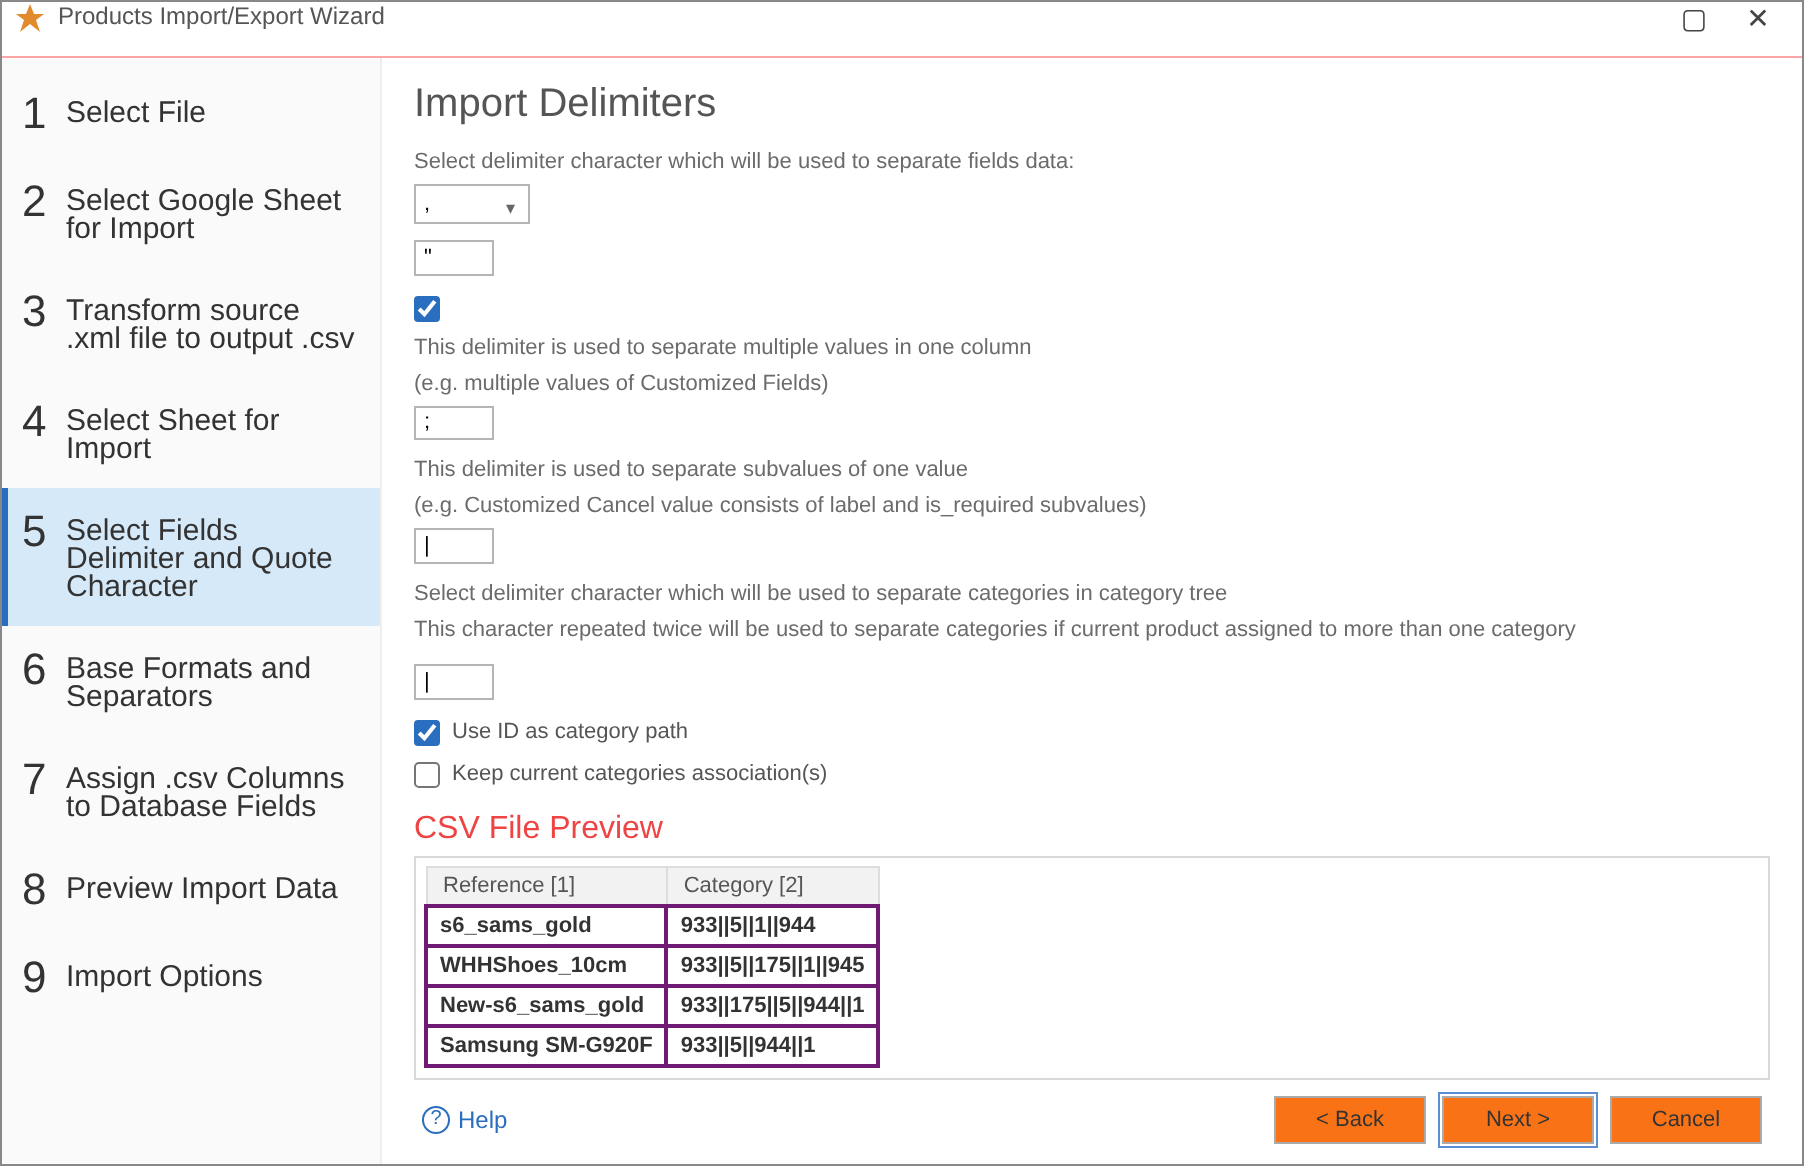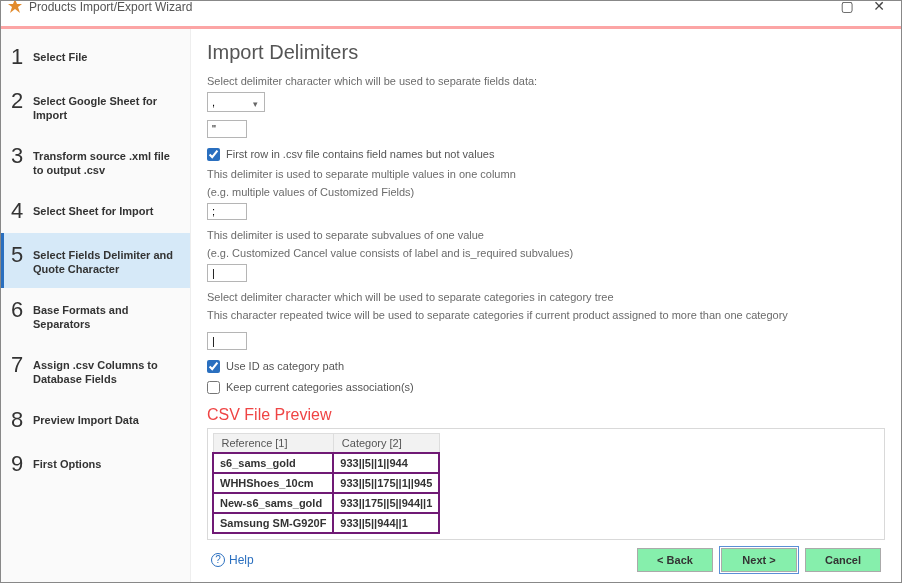--- a/index.html
+++ b/index.html
@@ -10,23 +10,23 @@
     color: #333;
     background: #fff;
     width: 902px;
     height: 583px;
     border: 1px solid #888;
     overflow: hidden;
   }
   .titlebar {
     height: 28px;
     display: flex;
-    align-items: flex-end;
-    padding: 12px 6px;
-    border-bottom: 3px solid #fca5a5;
+    align-items: flex-start;
+    padding: 0 6px;
+    border-bottom: 1px solid #fca5a5;
     background: #fff;
     color: #555;
   }
   .titlebar .appicon { width: 16px; height: 16px; margin-right: 6px; display:flex; align-items:center; justify-content:center; }
   .titlebar .title { flex: 1; }
   .titlebar .winbtn { width: 32px; text-align: center; font-size: 14px; color: #444; cursor: pointer; }
   .body { display: flex; height: calc(100% - 28px); }
   .sidebar {
     width: 190px;
     background: #fafafa;
@@ -44,21 +44,21 @@
     background: #d6e9f8;
     border-left: 3px solid #2a6fbf;
     padding-left: 7px;
   }
   .step .num {
     font-size: 22px;
     width: 22px;
     color: #333;
     line-height: 20px;
   }
-  .step .label { flex:1; font-size: 11px; padding-top: 3px; line-height: 14px; font-weight: bold; }
+  .step .label { flex:1; font-size: 15px; padding-top: 3px; line-height: 14px; }
   .main {
     flex: 1;
     padding: 12px 16px 6px 16px;
     overflow: hidden;
     display: flex;
     flex-direction: column;
     justify-content: space-between;
   }
   h1.page { font-size: 20px; font-weight: 400; color: #555; margin: 0 0 8px 0; }
   .hint { color: #6b6b6b; font-size: 11px; margin: 2px 0; line-height: 14px; }
@@ -111,26 +111,25 @@
   .help-icon {
     width: 14px; height: 14px; border: 1.5px solid #2a6fbf; border-radius: 50%;
     display: inline-flex; align-items: center; justify-content: center;
     font-size: 10px; color: #2a6fbf; line-height: 1;
   }
   .spacer { flex: 1; }
   .btn {
     min-width: 76px;
     height: 24px;
     border: 1px solid #aaa;
-    background: #86efac;
+    background: #f97316;
     margin-left: 8px;
     font-size: 11px;
     cursor: pointer;
     color: #333;
-    font-weight: bold;
   }
   .btn.primary { outline: 1px solid #5a8fd6; outline-offset: 1px; }
   .dropdown { display:inline-flex; align-items:center; }
   .dd-arrow { font-size: 9px; padding-left: 6px; color: #666; }
 </style>
 </head>
 <body>
 
 <div class="titlebar">
   <span class="appicon">
@@ -172,38 +171,37 @@
     <div class="step">
       <div class="num">7</div>
       <div class="label">Assign .csv Columns to Database Fields</div>
     </div>
     <div class="step">
       <div class="num">8</div>
       <div class="label">Preview Import Data</div>
     </div>
     <div class="step">
       <div class="num">9</div>
-      <div class="label">First Options</div>
+      <div class="label">Import Options</div>
     </div>
   </div>
 
   <div class="main">
     <h1 class="page">Import Delimiters</h1>
 
     <div class="hint">Select delimiter character which will be used to separate fields data:</div>
     <span class="dropdown">
       <input class="small-input w50" readonly="" value="," style="">
       <span class="dd-arrow" style="margin-left:-18px;">▾</span>
     </span>
 
     <input class="small-input w40" value="&quot;" style="">
 
     <label class="chk">
       <input type="checkbox" checked="" style="">
-      <span>First row in .csv file contains field names but not values</span>
     </label>
 
     <div class="hint">This delimiter is used to separate multiple values in one column</div>
     <div class="hint">(e.g. multiple values of Customized Fields)</div>
     <input class="small-input w40" value=";" style="">
 
     <div class="hint">This delimiter is used to separate subvalues of one value</div>
     <div class="hint">(e.g. Customized Cancel value consists of label and is_required subvalues)</div>
     <input class="small-input w40" value="|" style="">
 

